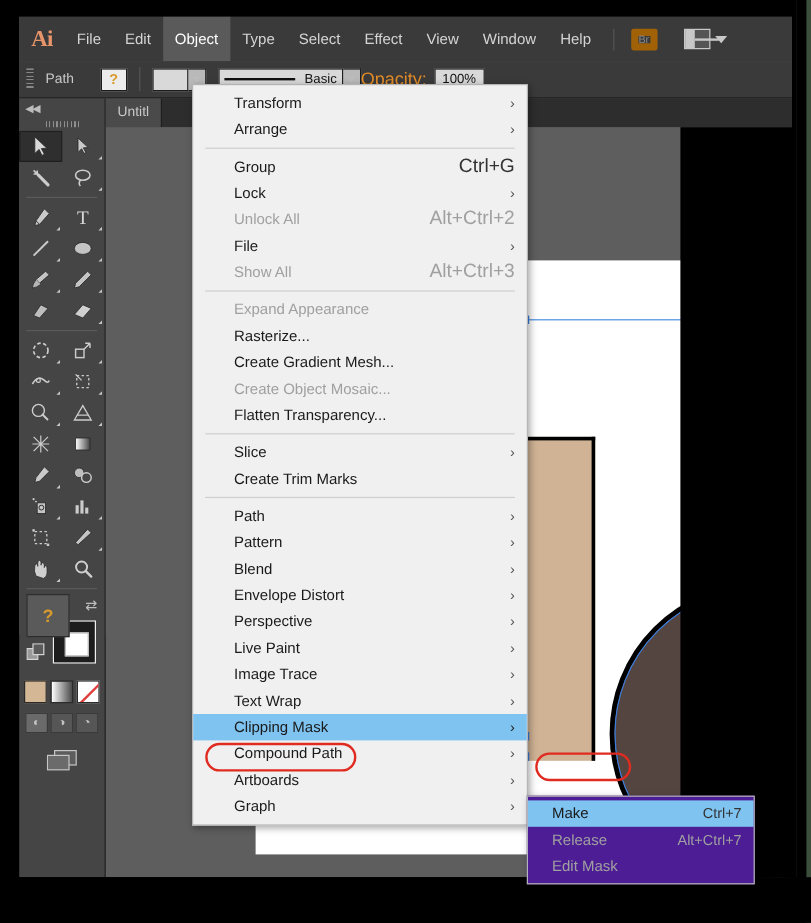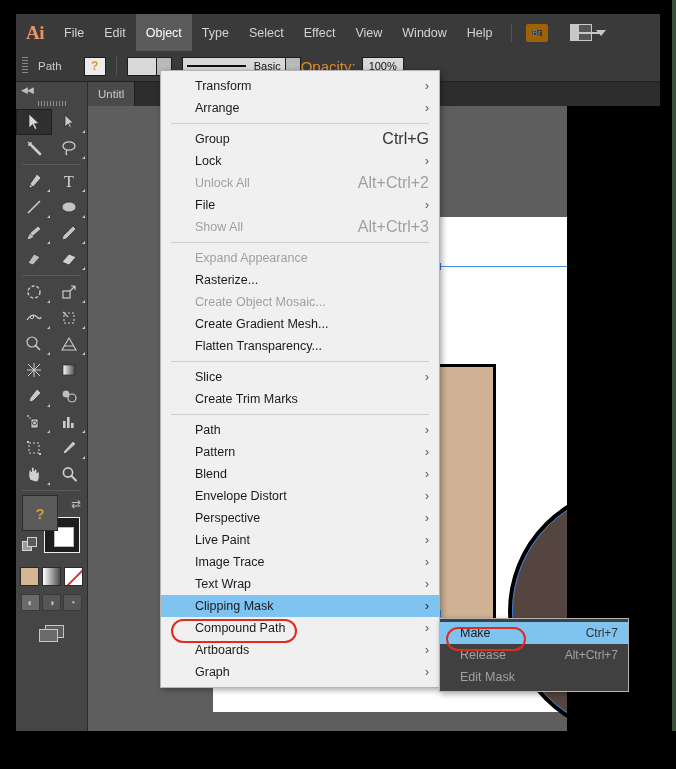--- a/index.html
+++ b/index.html
@@ -190,22 +190,22 @@
   .mdiv { height:1px; background:#cfcfcf; margin:4px 10px; }
 
   
   .ring {
     position:absolute; border:2.5px solid #e02b20; border-radius:14px;
     pointer-events:none; z-index:60;
   }
 
   
   .submenu {
-    position:absolute; left:423px; top:604px; width:190px;
-    background:#404040; border:1px solid #b4b4b4;
+    position:absolute; left:423px; top:649px; width:190px;
+    background:#4c1d95; border:1px solid #b4b4b4;
     box-shadow: 2px 2px 6px rgba(0,0,0,.35);
     padding:3px 0; z-index:50;
   }
   .sm-item {
     height:22px; display:flex; align-items:center; padding:0 10px 0 20px;
     font-size:12.5px; color:#1a1a1a;
   }
   .sm-item.hl { background:#7fc3f0; }
   .sm-item.dis { color:#a0a0a0; }
   .sm-item .sc { margin-left:auto; font-size:12px; color:#333; }
@@ -572,25 +572,25 @@
       </div>
 
       <div class="mdiv"></div>
 
       <div class="mi dis">
         <span>Expand Appearance</span>
       </div>
       <div class="mi">
         <span>Rasterize...</span>
       </div>
+      <div class="mi">
+        <span>Create Gradient Mesh...</span>
+      </div>
       <div class="mi dis">
         <span>Create Object Mosaic...</span>
-      </div>
-      <div class="mi">
-        <span>Create Gradient Mesh...</span>
       </div>
       <div class="mi">
         <span>Flatten Transparency...</span>
       </div>
 
       <div class="mdiv"></div>
 
       <div class="mi">
         <span>Slice</span>
         <span class="arw">›</span>

